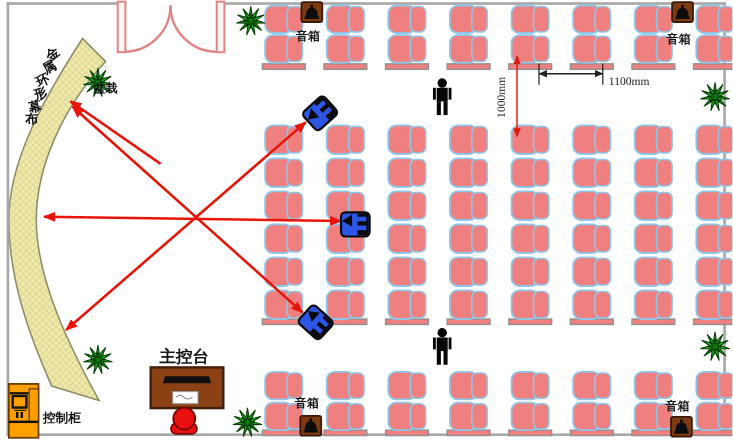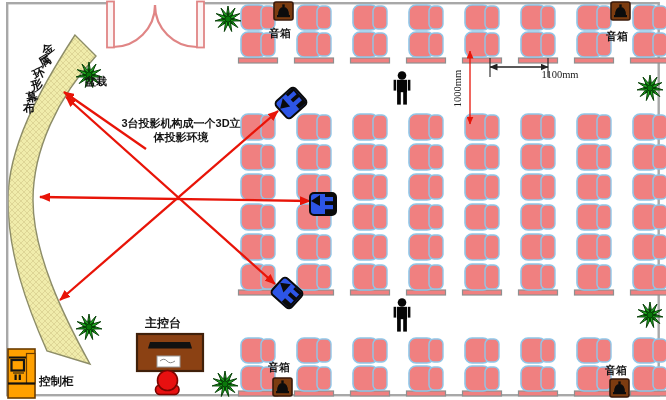--- a/index.html
+++ b/index.html
@@ -332,28 +332,24 @@
       <span style="left: 41px; top: 41px; transform: rotate(-38deg);">金</span>
       <span style="left: 38px; top: 53px; transform: rotate(-30deg);">属</span>
       <span style="left: 32px; top: 65px; transform: rotate(-24deg);">环</span>
       <span style="left: 30px; top: 77px; transform: rotate(-17deg);">形</span>
       <span style="left: 25px; top: 89px; transform: rotate(-10deg);">幕</span>
       <span style="left: 22px; top: 100px; transform: rotate(-4deg);">布</span>
     </div>
 
   <div class="lbl" style="left:85px;top:75px;">盆栽</div>
 
-  <div id="annotation">
-    <div>3台投影机构成一个3D立</div>
-    <div>体投影环境</div>
-  </div>
 
   <div class="lbl center" style="left:269px;top:27px;width:26px;">音箱</div>
   <div class="lbl center" style="left:606px;top:30px;width:26px;">音箱</div>
   <div class="lbl center" style="left:268px;top:361px;width:26px;">音箱</div>
   <div class="lbl center" style="left:605px;top:364px;width:26px;">音箱</div>
 
-  <div class="dim" style="left:492px;top:69px;width:58px;padding-left:39px;">1100mm</div>
+  <div class="dim" style="left:504px;top:69px;width:58px;padding-left:39px;">1100mm</div>
   <div class="dim" id="dim-v-label" style="left:429px;top:82px;width:58px;height:13px;">1000mm</div>
 
-  <div class="lbl center" style="left:145px;top:316px;width:52px;font-size:12px;">主控台</div>
+  <div class="lbl center" style="left:145px;top:316px;width:52px;font-size:15px;">主控台</div>
   <div class="lbl center" style="left:39px;top:375px;width:52px;font-size:11.5px;font-family:Liberation Mono, monospace;">控制柜</div>
 </div>
 
 </body></html>

